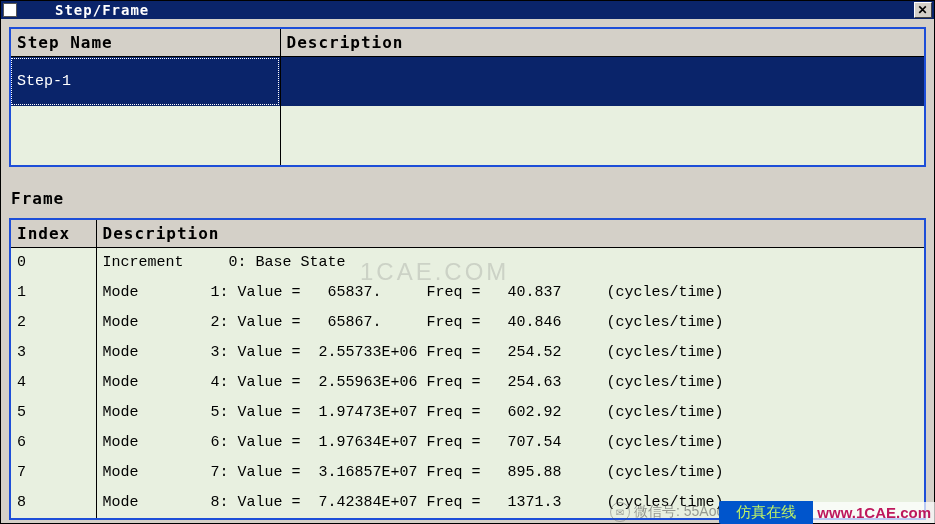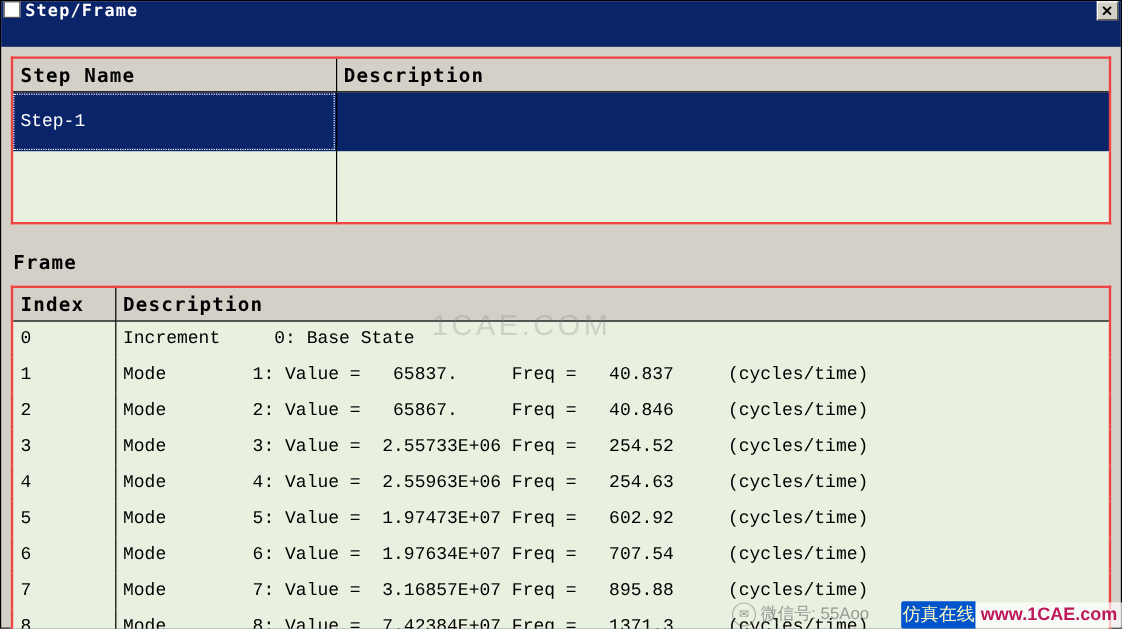--- a/index.html
+++ b/index.html
@@ -14,28 +14,30 @@
     overflow: hidden;
     position: relative;
   }
   .window {
     width: 935px;
     height: 524px;
     background: #d4d0c8;
     border: 1px solid #000;
   }
   .titlebar {
-    height: 38px;
+    height: 18px;
     background: linear-gradient(to right, #0a246a, #0a246a);
     color: #fff;
     display: flex;
+    align-items: center;
     padding: 0 2px;
     font-weight: bold;
     letter-spacing: 1px;
     font-family: "SimSun", "宋体", monospace;
+    gap: 34px;
   }
   .titlebar-icon {
     width: 14px;
     height: 14px;
     background: #fff;
     margin-right: 4px;
     border: 1px solid #555;
   }
   .titlebar-text { flex: 1; font-size: 14px; }
   .close-btn {
@@ -52,21 +54,21 @@
     align-items: center;
     justify-content: center;
     cursor: pointer;
     font-family: Arial, sans-serif;
   }
   .content {
     padding: 8px 8px 0 8px;
   }
   .tbl {
     width: 100%;
-    border: 2px solid #ef4444;
+    border: 2px solid #1d4ed8;
     background: #e8f0e0;
     border-collapse: collapse;
   }
   .tbl th {
     background: #d4d0c8;
     border: 1px solid #000;
     text-align: left;
     padding: 4px 6px;
     font-weight: bold;
     font-size: 16px;
@@ -123,23 +125,23 @@
   .wm-bottom {
     position: absolute;
     bottom: 0;
     right: 0;
     display: flex;
     align-items: center;
     pointer-events: none;
   }
   .wm-cn {
     background: #0055cc;
-    color: #fef9c3;
-    font-size: 15px;
-    padding: 2px 1px;
+    color: #bef264;
+    font-size: 15px;
+    padding: 2px 17px;
     font-family: "SimSun", sans-serif;
     border-radius: 2px 0 0 2px;
   }
   .wm-url {
     color: #be185d;
     font-size: 15px;
     background: rgba(255,255,255,0.7);
     padding: 2px 4px;
     font-family: Arial, sans-serif;
     font-weight: bold;

